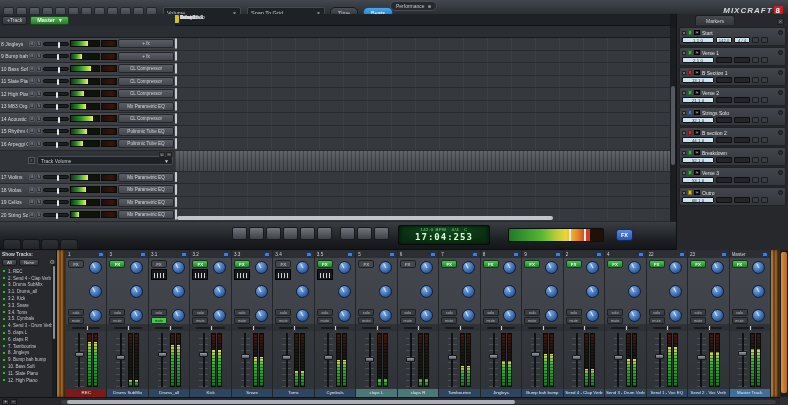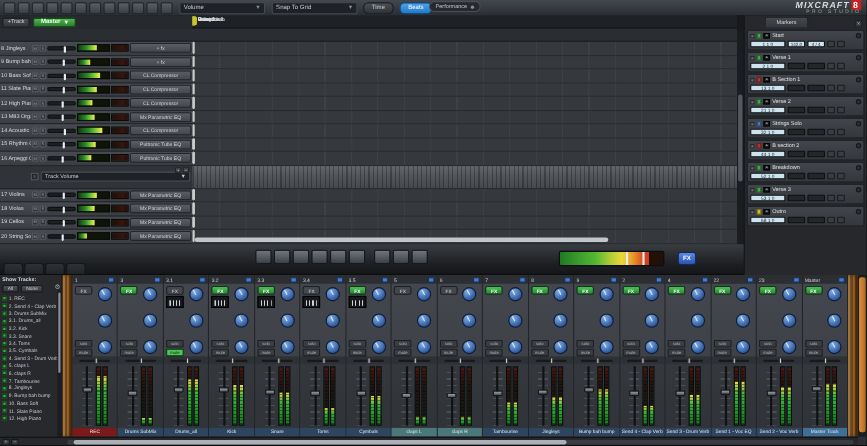--- a/index.html
+++ b/index.html
@@ -3,21 +3,21 @@
 <meta charset="utf-8">
 <style>
   html,body{margin:0;padding:0;background:#000;}
   #app{position:relative;width:788px;height:405px;background:#17191c;overflow:hidden;
        font-family:"Liberation Sans",sans-serif;color:#ccc;-webkit-font-smoothing:none;}
   *{box-sizing:border-box;}
 
   
   .toolbar{position:absolute;left:0;top:0;width:788px;height:14px;
     background:linear-gradient(#43484e,#2a2e32);border-bottom:1px solid #141619;
-    display:flex;align-items:center;gap:2px;padding:7px 3px;}
+    display:flex;gap:2px;padding:7px 3px;}
   .tb-icon{width:11px;height:11px;border-radius:2px;background:linear-gradient(#5a5f66,#3a3e44);
     border:1px solid #23262a;color:#d8c872;font-size:7px;line-height:9px;text-align:center;overflow:hidden;}
   .tb-sel{height:11px;min-width:78px;background:#1e2125;border:1px solid #45494f;border-radius:2px;
     font-size:5.5px;color:#c8ccd0;display:flex;align-items:center;justify-content:space-between;padding:0 3px;margin-left:4px;}
   .tb-sel .car{color:#8a9097;font-size:5px;}
   .tb-btn{height:11px;padding:0 7px;border-radius:5px;background:linear-gradient(#4a4f55,#2e3237);
     border:1px solid #1a1d20;font-size:5.5px;color:#c8ccd0;display:flex;align-items:center;margin-left:3px;}
   .tb-btn.blue{background:linear-gradient(#4aa4e8,#1f7ac8);color:#fff;border-color:#0f4a80;}
   .logo{margin-left:auto;text-align:right;line-height:1;padding-right:2px;}
   .logo .l1{font-size:8px;font-weight:bold;font-style:italic;color:#d8dadc;letter-spacing:1px;}
@@ -929,20 +929,28 @@
         <div class="t-btn"></div>
       </div>
     <div class="tcluster2">
 
         <div class="t-btn"></div>
 
         <div class="t-btn"></div>
 
         <div class="t-btn"></div>
       </div>
+    <div class="lcd">
+      <div class="l1">
+        <span>142.0 BPM</span>
+        <span>4/4</span>
+        <span>C</span>
+      </div>
+      <div class="l2">17:04:253</div>
+    </div>
     <div class="mmeter">
       <div class="g"></div>
         <div class="n1"></div>
         <div class="n2"></div>
     </div>
     <div class="fxbtn">FX</div>
     <div class="btabs">
 
         <div class="btab"></div>
 

